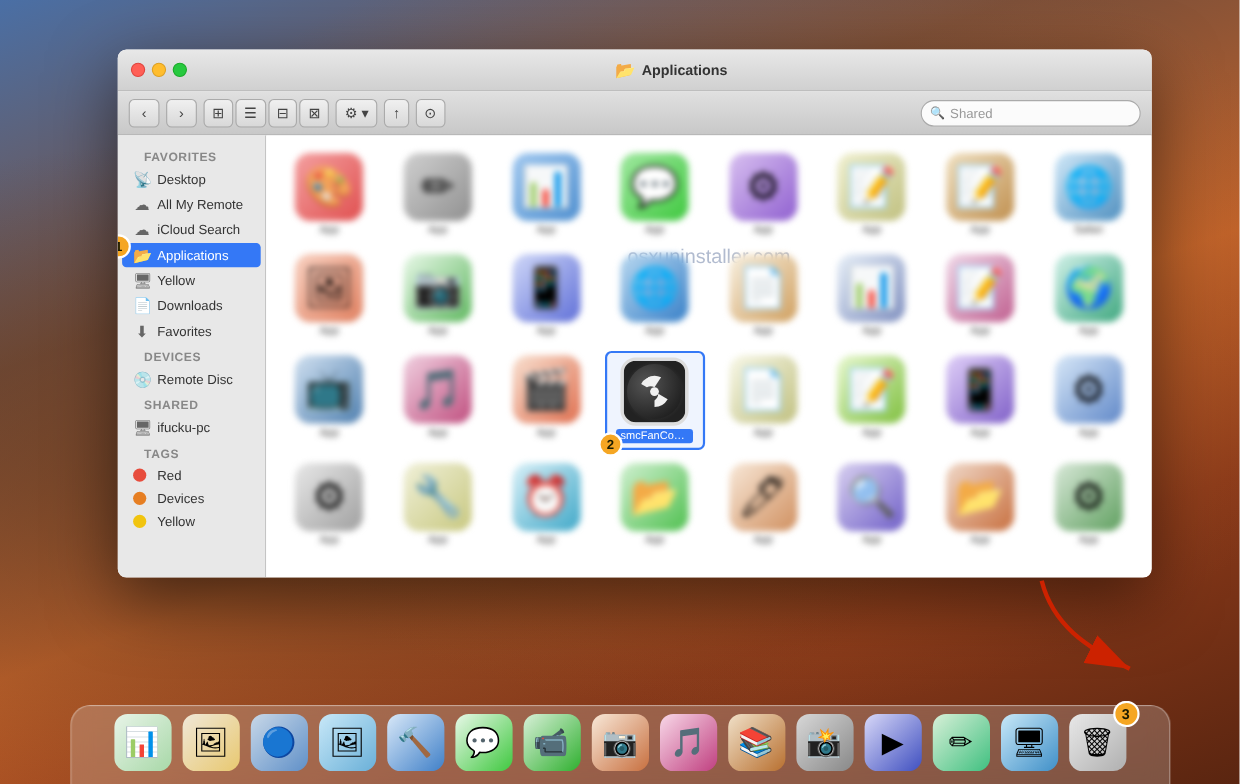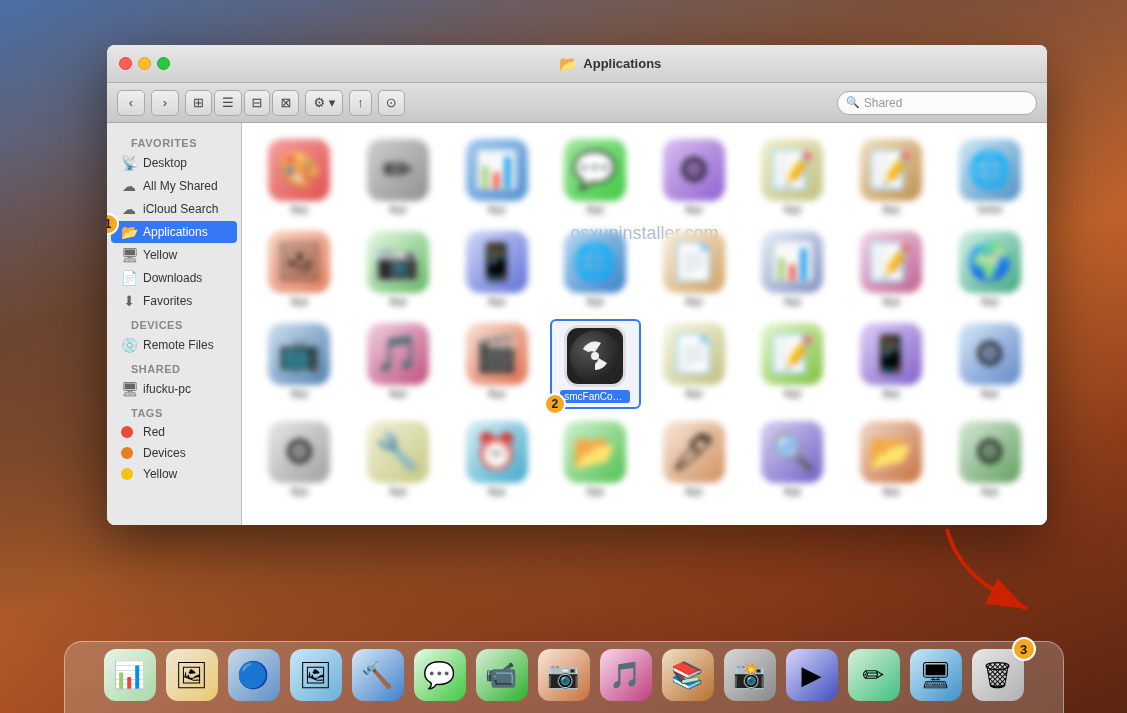--- a/index.html
+++ b/index.html
@@ -445,21 +445,21 @@
 
     <div class="sidebar">
       <div class="sidebar-section-label">Favorites</div>
 
       <div class="sidebar-item">
         <span class="si-icon">📡</span>
         <span class="si-label">Desktop</span>
       </div>
       <div class="sidebar-item">
         <span class="si-icon">☁</span>
-        <span class="si-label">All My Shared</span>
+        <span class="si-label">All My Remote</span>
       </div>
       <div class="sidebar-item">
         <span class="si-icon">☁</span>
         <span class="si-label">iCloud Search</span>
       </div>
       <div class="sidebar-item active" style="position:relative;">
         <div class="badge-1">1</div>
         <span class="si-icon">📂</span>
         <span class="si-label">Applications</span>
       </div>
@@ -472,21 +472,21 @@
         <span class="si-label">Downloads</span>
       </div>
       <div class="sidebar-item">
         <span class="si-icon">⬇</span>
         <span class="si-label">Favorites</span>
       </div>
 
       <div class="sidebar-section-label">Devices</div>
       <div class="sidebar-item">
         <span class="si-icon">💿</span>
-        <span class="si-label">Remote Files</span>
+        <span class="si-label">Remote Disc</span>
       </div>
 
       <div class="sidebar-section-label">Shared</div>
       <div class="sidebar-item">
         <span class="si-icon">🖥</span>
         <span class="si-label">ifucku-pc</span>
       </div>
 
       <div class="sidebar-section-label">Tags</div>
       <div class="sidebar-item">

